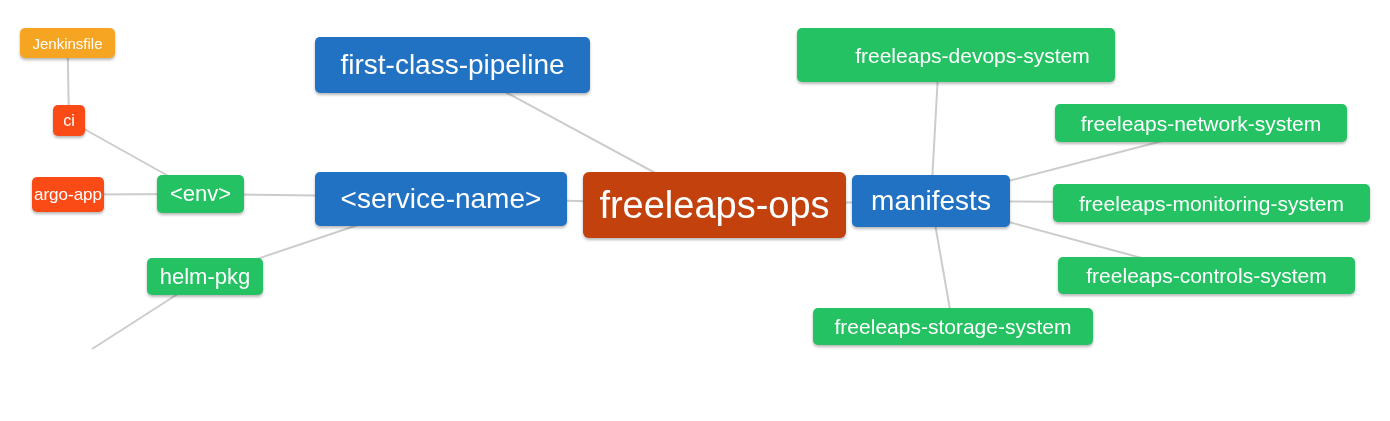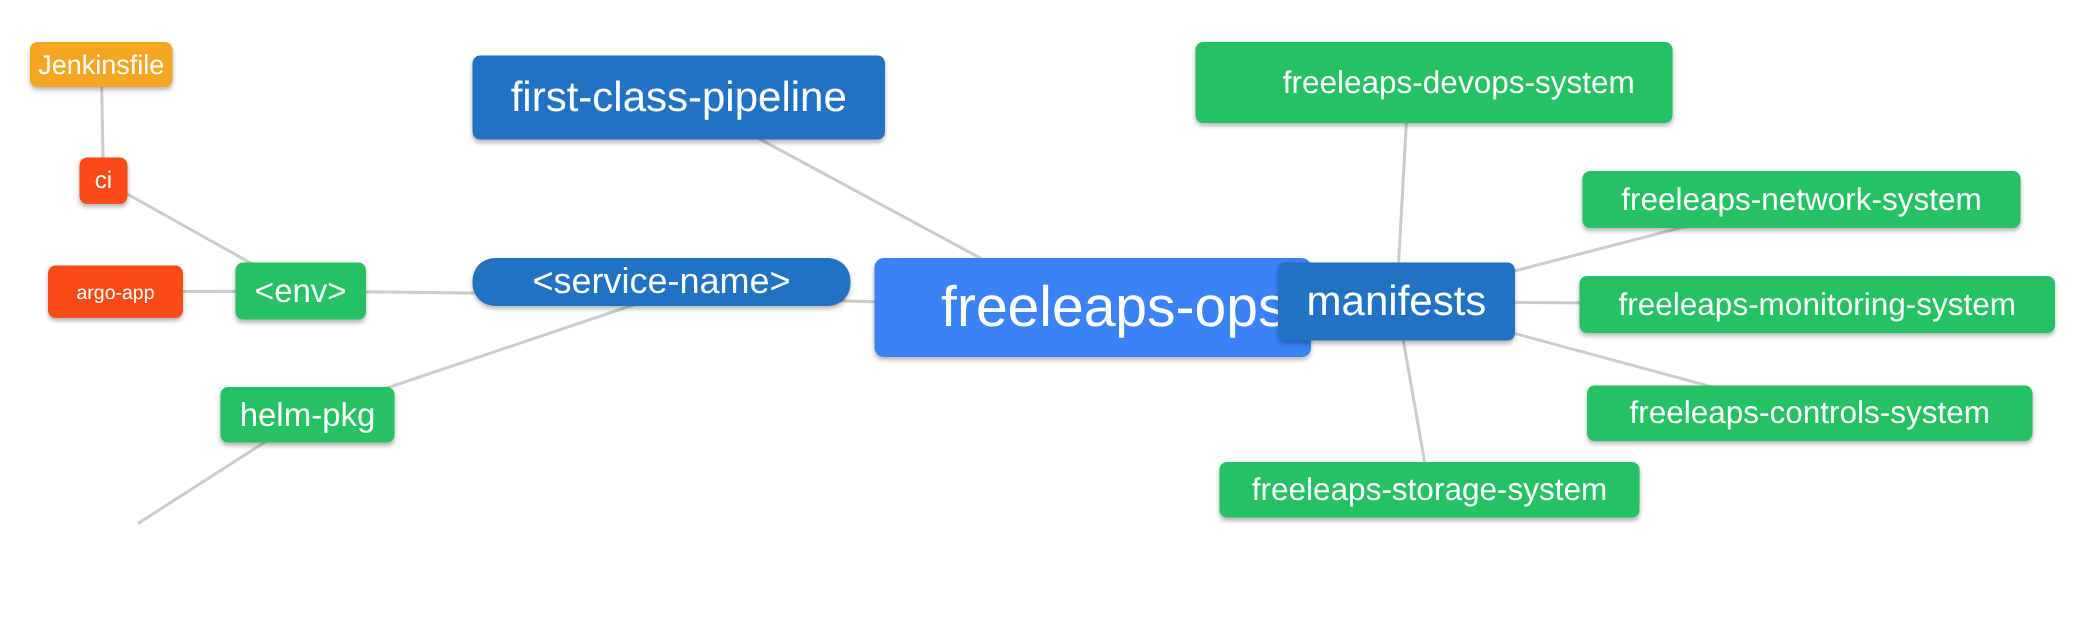--- a/index.html
+++ b/index.html
@@ -34,38 +34,38 @@
     align-items: center;
     justify-content: center;
     color: #ffffff;
     white-space: nowrap;
     border-radius: 5px;
     box-shadow: 0 2px 3px rgba(0,0,0,0.28);
     cursor: pointer;
     user-select: none;
     line-height: 1;
   }
-  .root   { background: #3b82f6; border-radius: 6px; padding-left: 28px; }
+  .root   { background: #c2410c; border-radius: 6px; }
   .blue   { background: #2272c3; }
   .green  { background: #24c263; }
   .orange { background: #f6a523; }
   .red    { background: #fa4a16; }
 
   .n-ops        { left: 583px;  top: 172px; width: 263px; height: 66px; font-size: 38px; }
   .n-pipeline   { left: 315px;  top: 37px;  width: 275px; height: 56px; font-size: 28px; }
-  .n-service    { left: 315px;  top: 172px; width: 252px; height: 32px; font-size: 24px; border-radius: 15px; }
+  .n-service    { left: 315px;  top: 172px; width: 252px; height: 54px; font-size: 28px; }
   .n-manifests  { left: 852px;  top: 175px; width: 158px; height: 52px; font-size: 28px; }
   .n-env        { left: 157px;  top: 175px; width: 87px;  height: 38px; font-size: 22px; }
   .n-helm       { left: 147px;  top: 258px; width: 116px; height: 37px; font-size: 22px; }
-  .n-jenkinsfile{ left: 20px;   top: 28px;  width: 95px;  height: 30px; font-size: 18px; }
+  .n-jenkinsfile{ left: 20px;   top: 28px;  width: 95px;  height: 30px; font-size: 15px; }
   .n-ci         { left: 53px;   top: 105px; width: 32px;  height: 31px; font-size: 16px; }
-  .n-argo       { left: 32px;   top: 177px; width: 90px;  height: 35px; font-size: 13px; }
+  .n-argo       { left: 32px;   top: 177px; width: 72px;  height: 35px; font-size: 17px; }
   .n-values     { left: 7px;    top: 333px; width: 170px; height: 32px; font-size: 18px; }
   .n-devops     { left: 797px;  top: 28px;  width: 285px; height: 54px; font-size: 21px; padding-left: 33px; }
-  .n-network    { left: 1055px; top: 114px; width: 292px; height: 38px; font-size: 21px; }
+  .n-network    { left: 1055px; top: 104px; width: 292px; height: 38px; font-size: 21px; }
   .n-monitoring { left: 1053px; top: 184px; width: 317px; height: 38px; font-size: 21px; }
   .n-controls   { left: 1058px; top: 257px; width: 297px; height: 37px; font-size: 21px; }
   .n-storage    { left: 813px;  top: 308px; width: 280px; height: 37px; font-size: 21px; }
 </style>
 </head>
 <body>
 
 <div id="canvas">
 
   <svg id="edges" viewBox="0 0 1390 421" xmlns="http://www.w3.org/2000/svg">

